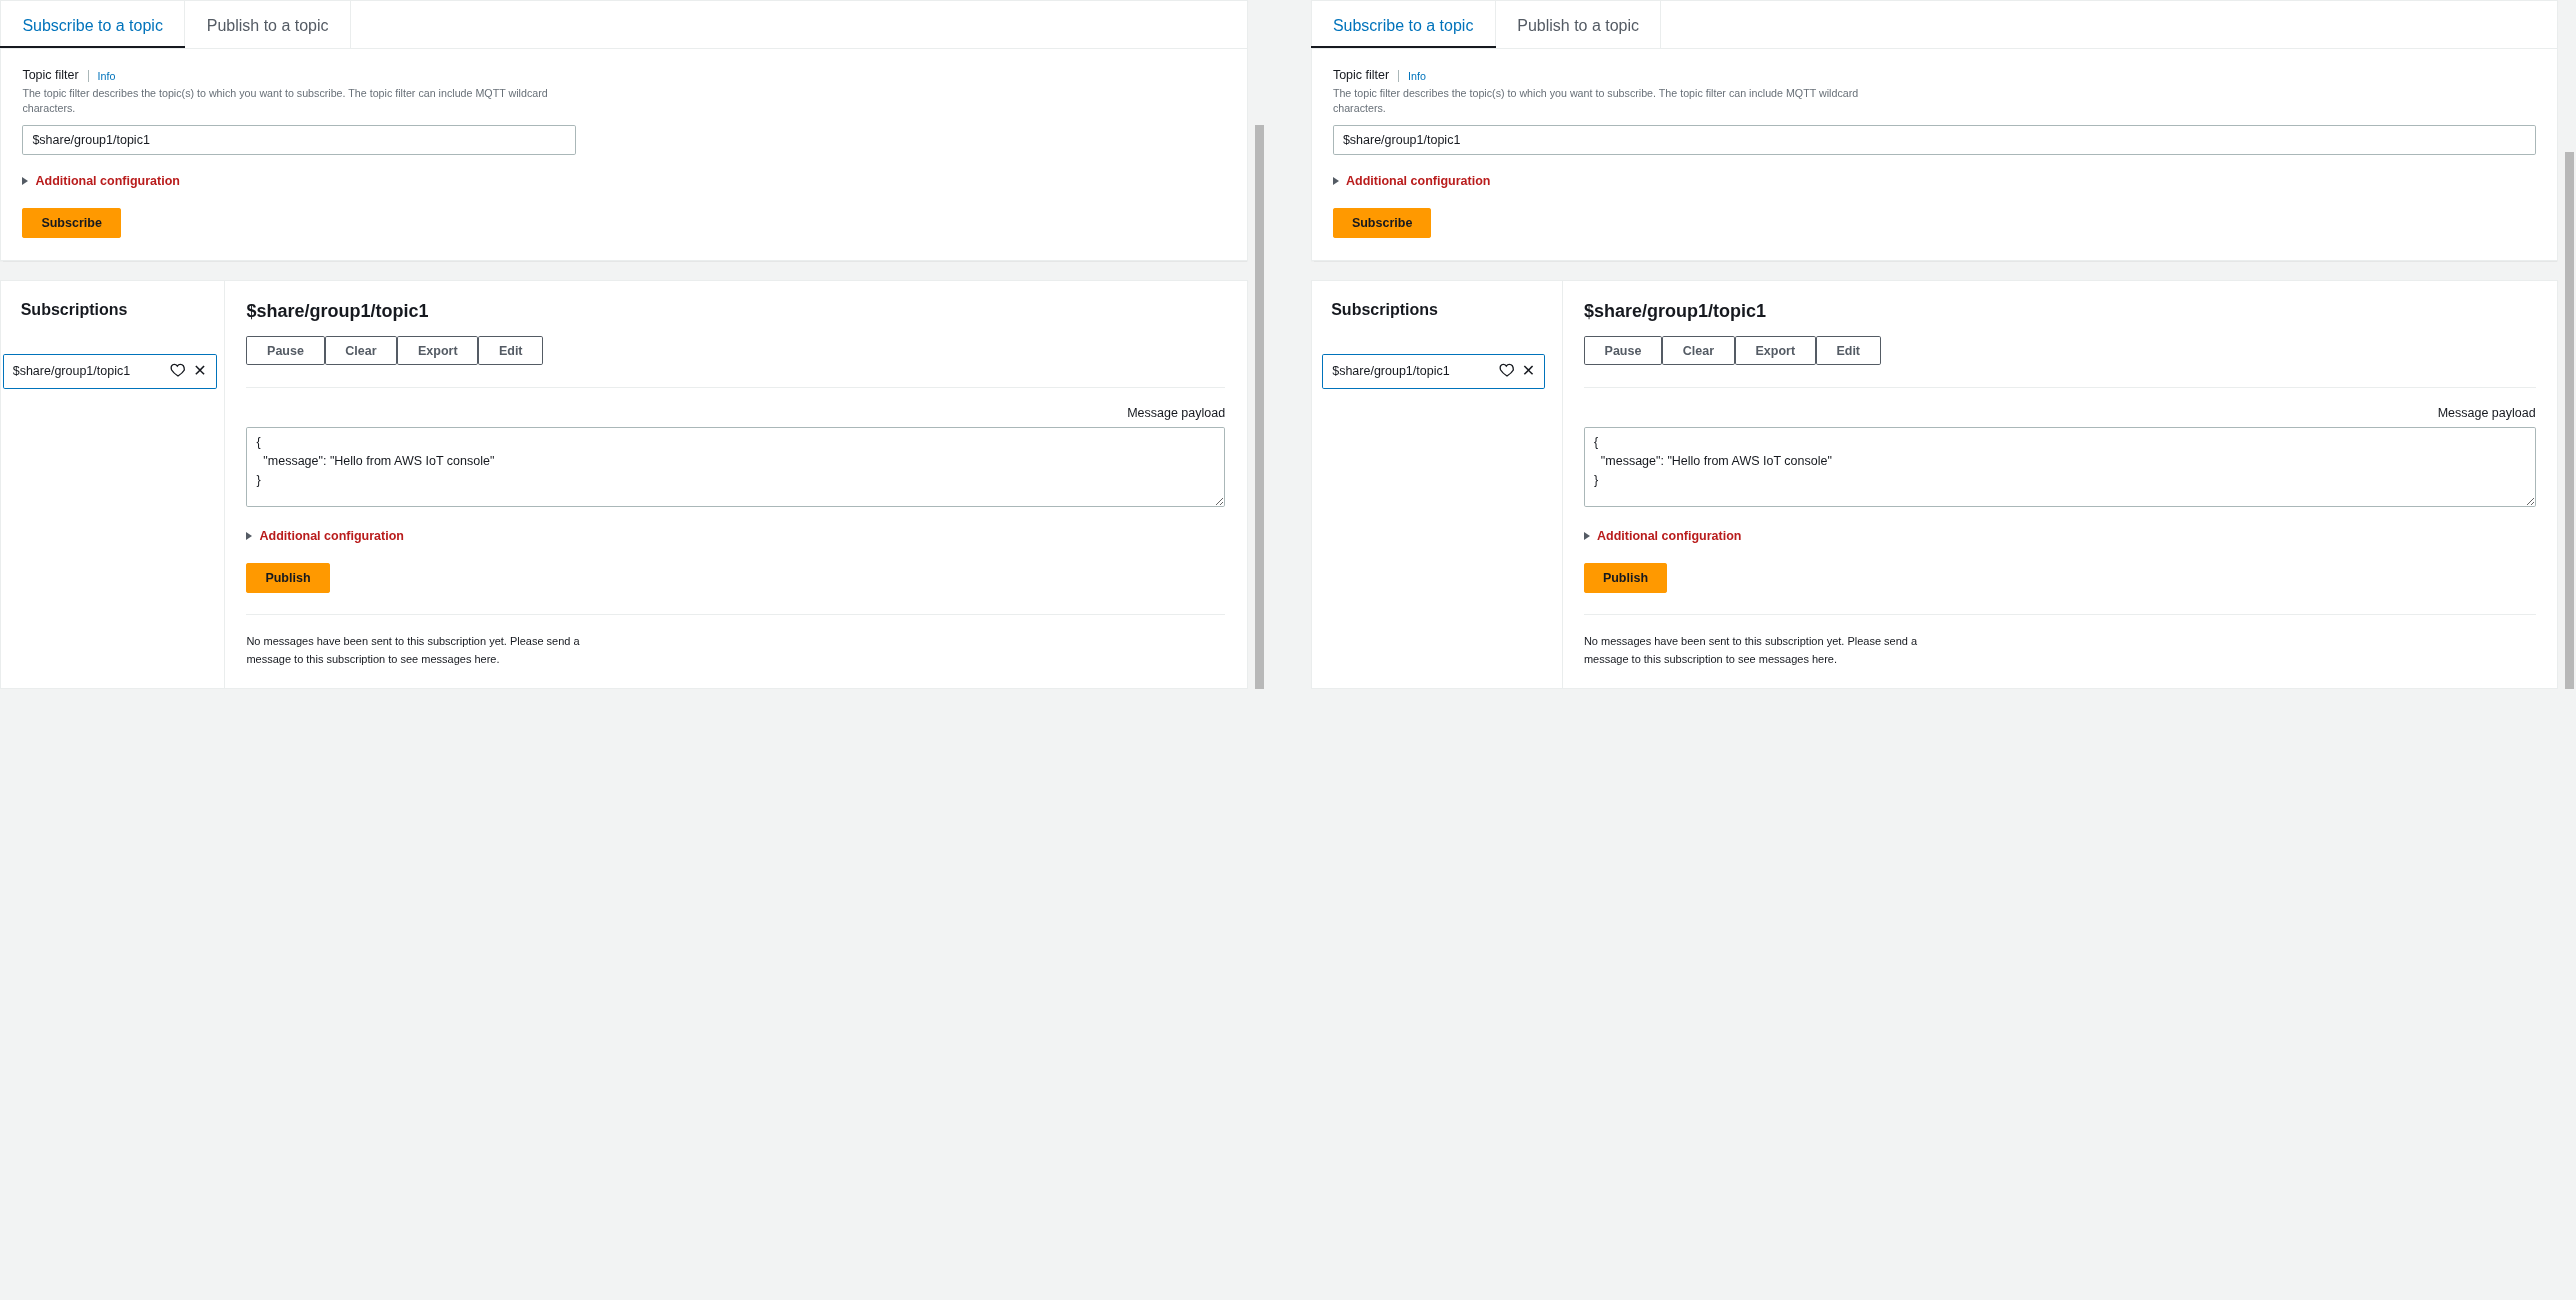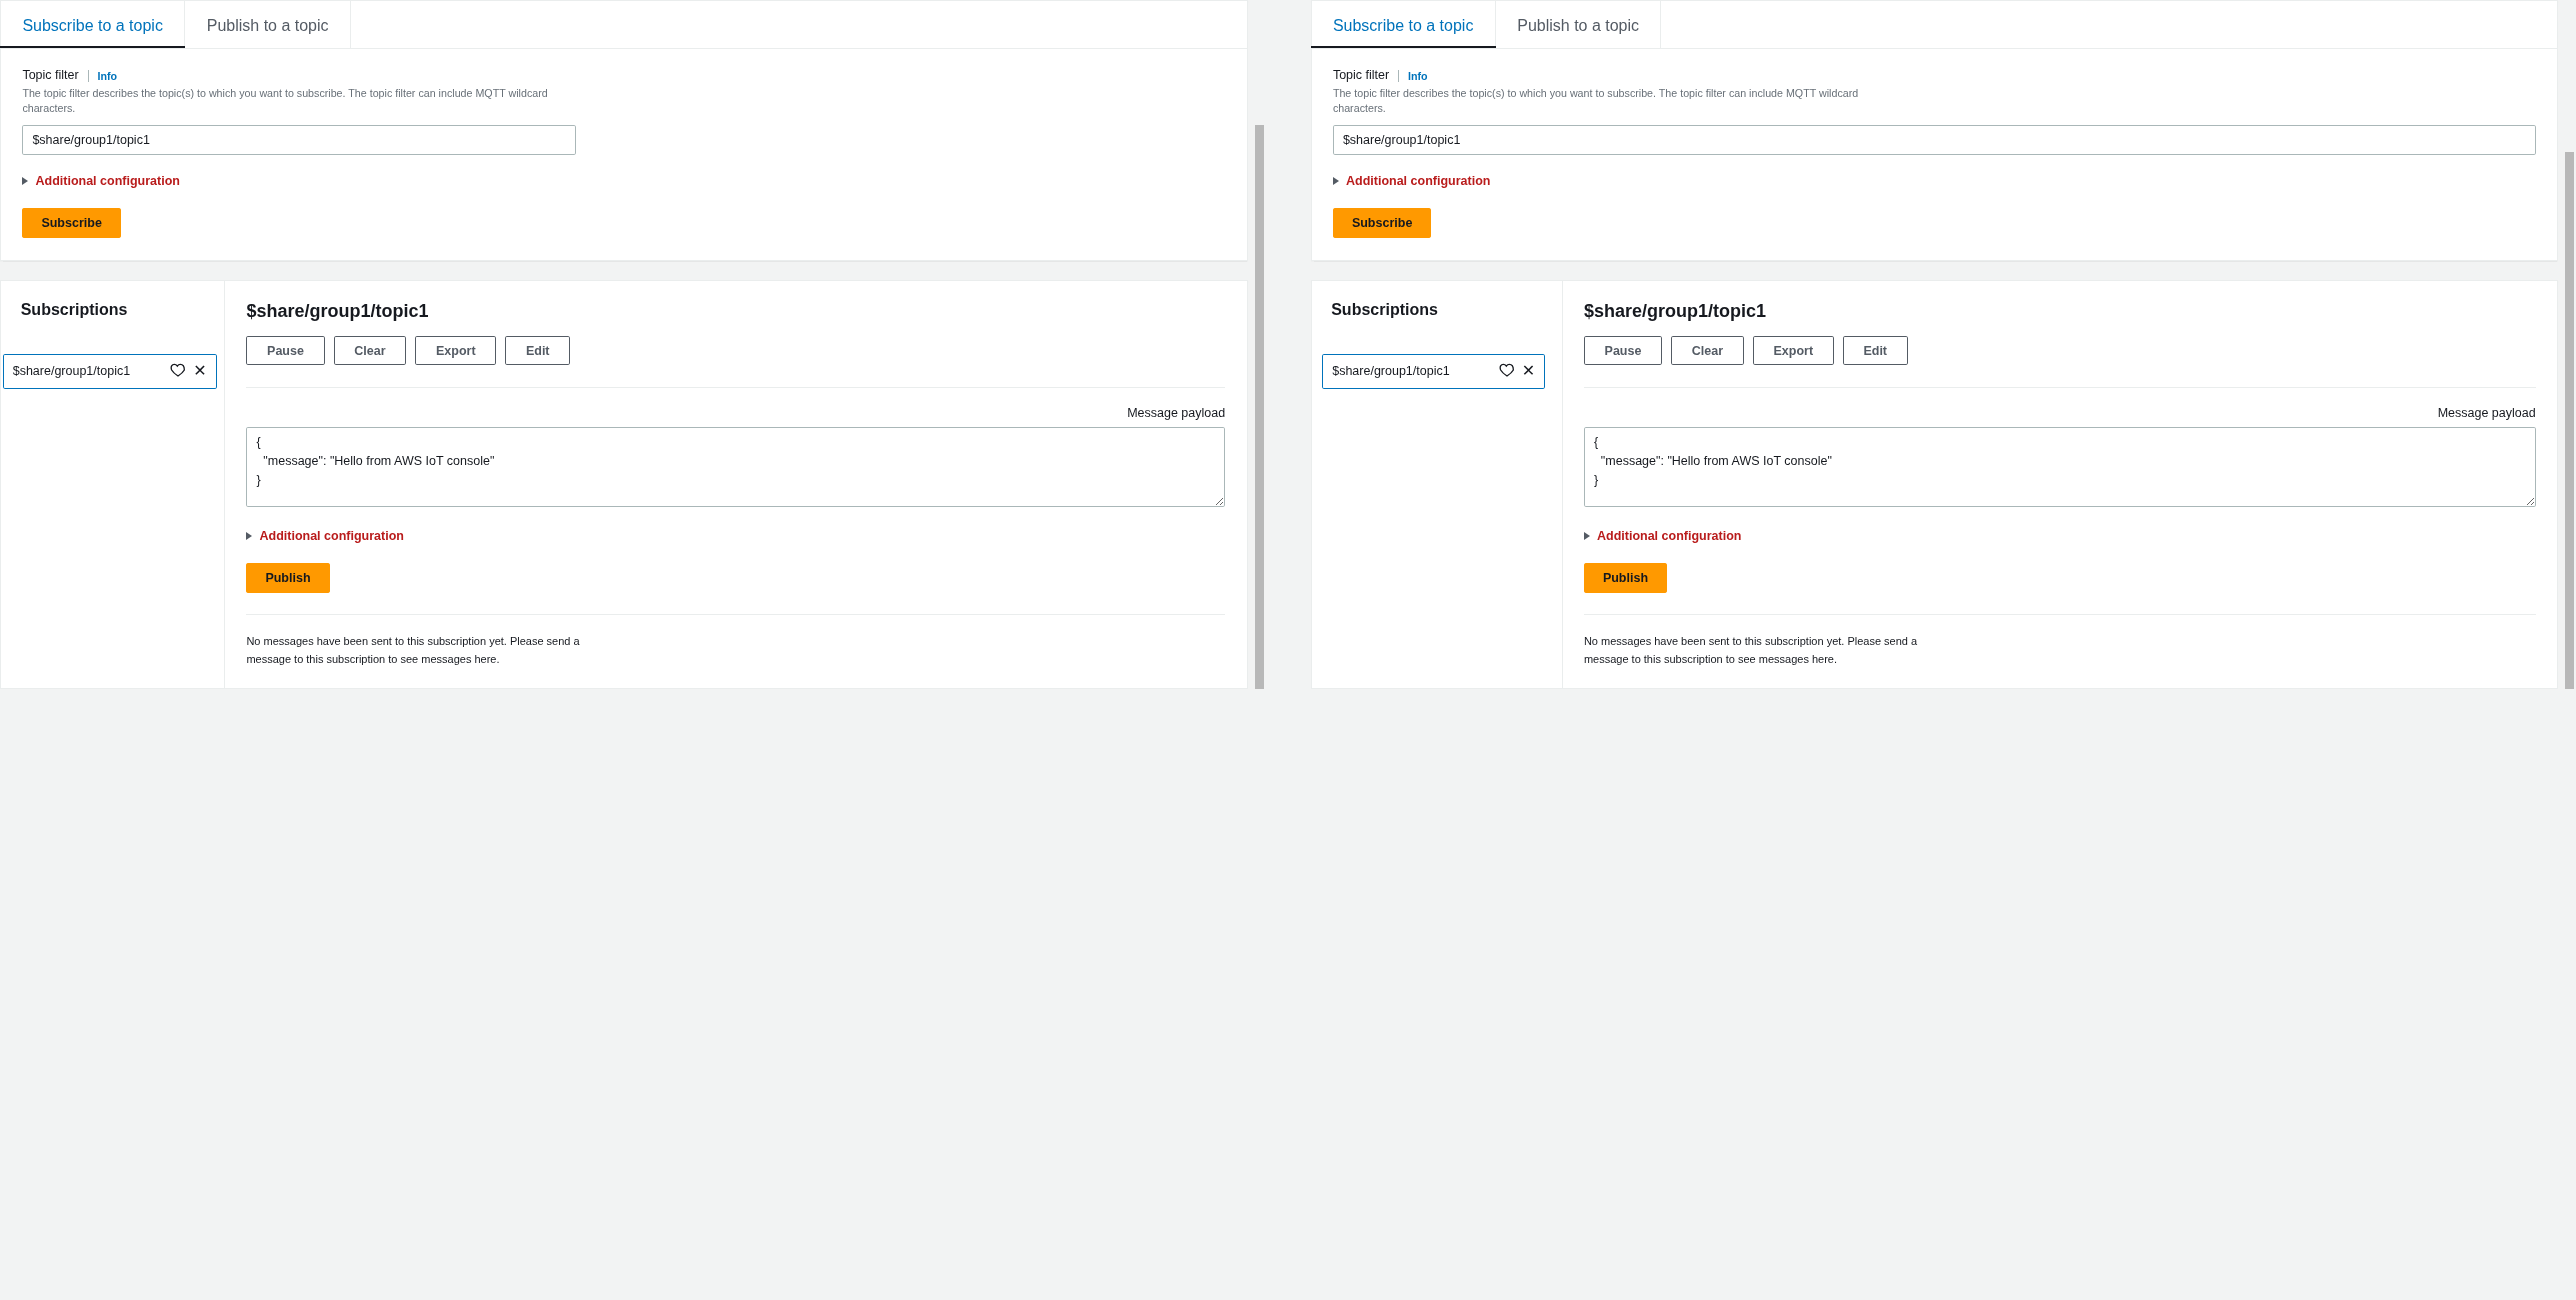--- a/index.html
+++ b/index.html
@@ -68,21 +68,21 @@
     margin-bottom: 3.6px;
   }
   .divider-v {
     width: 0.9px;
     height: 12.5px;
     background: #aab7b8;
   }
   .info-link {
     color: #0073bb;
     font-size: 10.7px;
-    font-weight: 700;
+    font-weight: 400;
     cursor: pointer;
   }
   .hint {
     font-size: 10.7px;
     color: #687078;
     line-height: 1.4;
     margin-bottom: 9px;
     max-width: 554px;
   }
   .text-input, .textarea {
@@ -168,21 +168,21 @@
     margin-left: -18px;
   }
   .sub-item .name { flex: 1; }
   .heart-icon svg { width: 16px; height: 16px; }
   .x-icon { font-size: 16px; line-height: 1; color: #16191f; cursor: pointer; }
   .right-h {
     font-size: 18px;
     font-weight: 700;
     margin-bottom: 14.3px;
   }
-  .btn-row { display: flex; gap: 9px; margin-bottom: 19.7px; }
+  .btn-row { display: flex; margin-bottom: 19.7px; }
   .btn.sm { height: 29px; padding: 0 19.7px; }
   .msg-label { font-size: 12.5px; color: #16191f; margin-bottom: 7.1px; text-align: right; }
   .divider-h {
     border: none;
     border-top: 0.9px solid #eaeded;
     margin: 21.4px 0 18px;
   }
   .empty-msg {
     font-size: 11px;
     color: #16191f;

